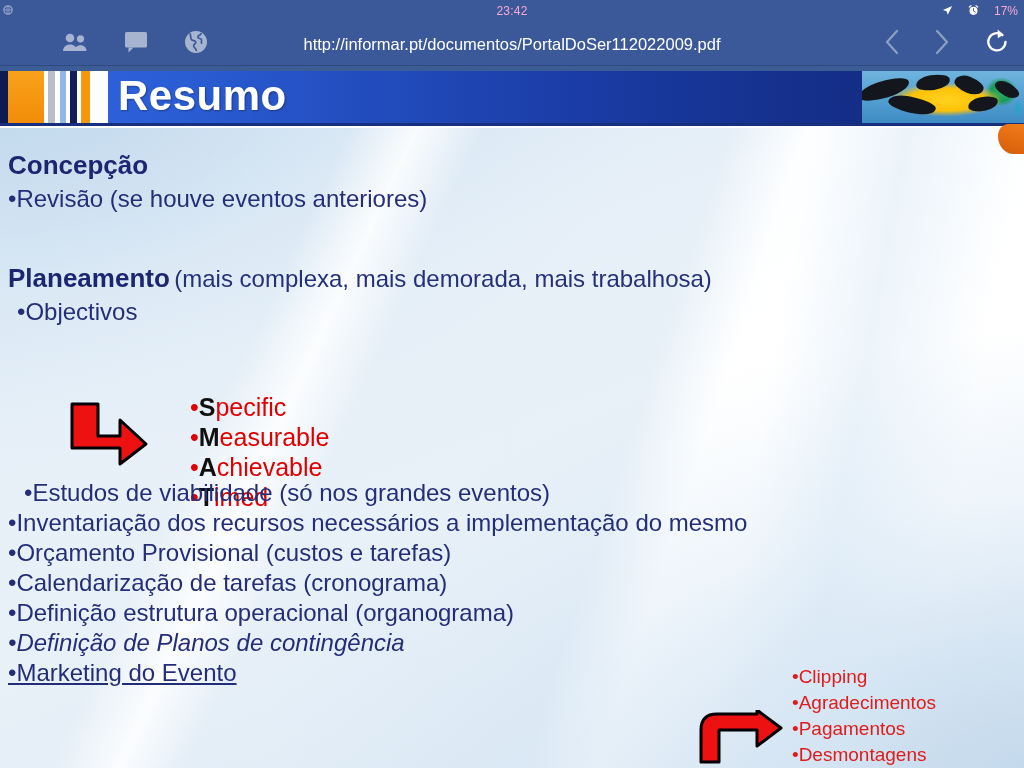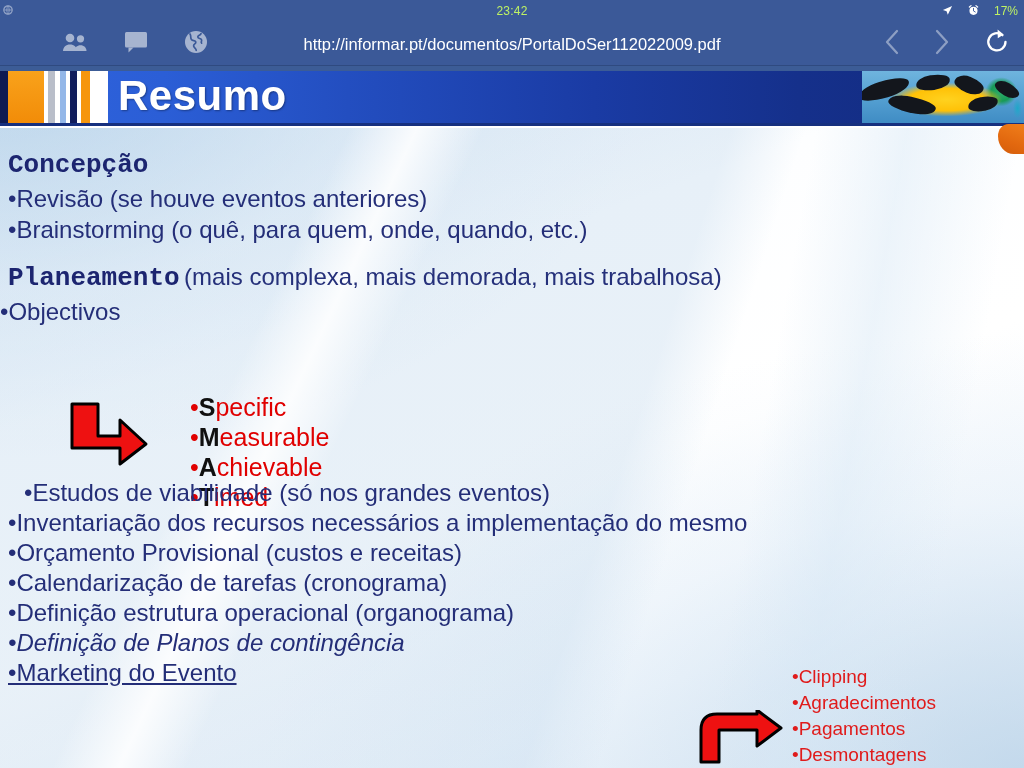--- a/index.html
+++ b/index.html
@@ -8,21 +8,21 @@
     overflow: hidden;
     font-family: "Liberation Sans", sans-serif;
     background: #ffffff;
   }
 
   
   #status-bar {
     position: absolute; top: 0; left: 0;
     width: 1024px; height: 22px;
     background: #3b5998;
-    color: #bef264;
+    color: #f9a8d4;
     font-size: 12px;
     display: flex; align-items: center;
   }
   #status-left {
     position: absolute; left: 2px; top: 0; height: 22px;
     display: flex; align-items: center; gap: 4px;
     opacity: .45;
   }
   #status-clock {
     position: absolute; left: 0; right: 0; top: 0;
@@ -148,21 +148,20 @@
   
   #body-text {
     position: absolute; top: 62px; left: 0;
     width: 1024px; height: 640px;
     color: #1f2a6e;
   }
   .heading {
     font-size: 26px; font-weight: bold;
     color: #1c2570;
     white-space: nowrap;
-    font-family: Liberation Mono, monospace;
   }
   .line {
     font-size: 24px;
     color: #242e78;
     white-space: nowrap;
   }
   .line .bul, .smart-item .bul, .redline .bul { letter-spacing: 0; }
 
   .smart-block {
     position: absolute; left: 190px;
@@ -299,27 +298,26 @@
 
     <div id="header-underline"></div>
     <div id="header-underline2"></div>
     <div id="header-corner-orange"></div>
   </div>
 
   <div id="body-text">
 
     <div class="heading" style="position:absolute;left:8px;top:22px;">Concepção</div>
     <div class="line" style="position:absolute;left:8px;top:57px;">•Revisão (se houve eventos anteriores)</div>
-    <div class="line" style="position:absolute;left:8px;top:88px;">•Brainstorming (o quê, para quem, onde, quando, etc.)</div>
 
     <div style="position:absolute;left:8px;top:135px;white-space:nowrap;">
       <span class="heading">Planeamento</span>
       <span class="paren" style="font-size:24px;color:#25307a;">(mais complexa, mais demorada, mais trabalhosa)</span>
     </div>
-    <div class="line" style="position:absolute;left:0;top:170px;">•Objectivos</div>
+    <div class="line" style="position:absolute;left:17px;top:170px;">•Objectivos</div>
 
     <svg class="arrow-svg" style="left:68px;top:272px;" width="82" height="68" viewBox="0 0 82 68">
       <path d="M4 4 H30 V36 H52 V20 L78 44 L52 64 V48 H4 Z" fill="#ee1111" stroke="#000000" stroke-width="3" stroke-linejoin="round"></path>
     </svg>
 
     <div class="smart-block" style="top:264px;">
       <div class="smart-item">
         <span class="bul">•</span><b>S</b><span>pecific</span>
       </div>
       <div class="smart-item">
@@ -328,21 +326,21 @@
       <div class="smart-item">
         <span class="bul">•</span><b>A</b><span>chievable</span>
       </div>
       <div class="smart-item">
         <span class="bul">•</span><b>T</b><span>imed</span>
       </div>
     </div>
 
     <div class="line" style="position:absolute;left:8px;top:351px;margin-left:16px;">•Estudos de viabilidade (só nos grandes eventos)</div>
     <div class="line" style="position:absolute;left:8px;top:381px;">•Inventariação dos recursos necessários a implementação do mesmo</div>
-    <div class="line" style="position:absolute;left:8px;top:411px;">•Orçamento Provisional (custos e receitas)</div>
+    <div class="line" style="position:absolute;left:8px;top:411px;">•Orçamento Provisional (custos e tarefas)</div>
     <div class="line" style="position:absolute;left:8px;top:441px;text-align:center;">•Calendarização de tarefas (cronograma)</div>
     <div class="line" style="position:absolute;left:8px;top:471px;">•Definição estrutura operacional (organograma)</div>
     <div class="line" style="position:absolute;left:8px;top:501px;font-style:italic;">•Definição de Planos de contingência</div>
     <div class="line" style="position:absolute;left:8px;top:531px;text-decoration:underline;">•Marketing do Evento</div>
 
     <svg class="arrow-svg" style="left:697px;top:582px;" width="88" height="56" viewBox="0 0 88 56">
       <path d="M4 52 V20 Q4 4 20 4 H60 V-0 L84 18 L60 36 V20 H22 V52 Z" fill="#ee1111" stroke="#000000" stroke-width="3" stroke-linejoin="round"></path>
     </svg>
 
     <div id="red-col">

